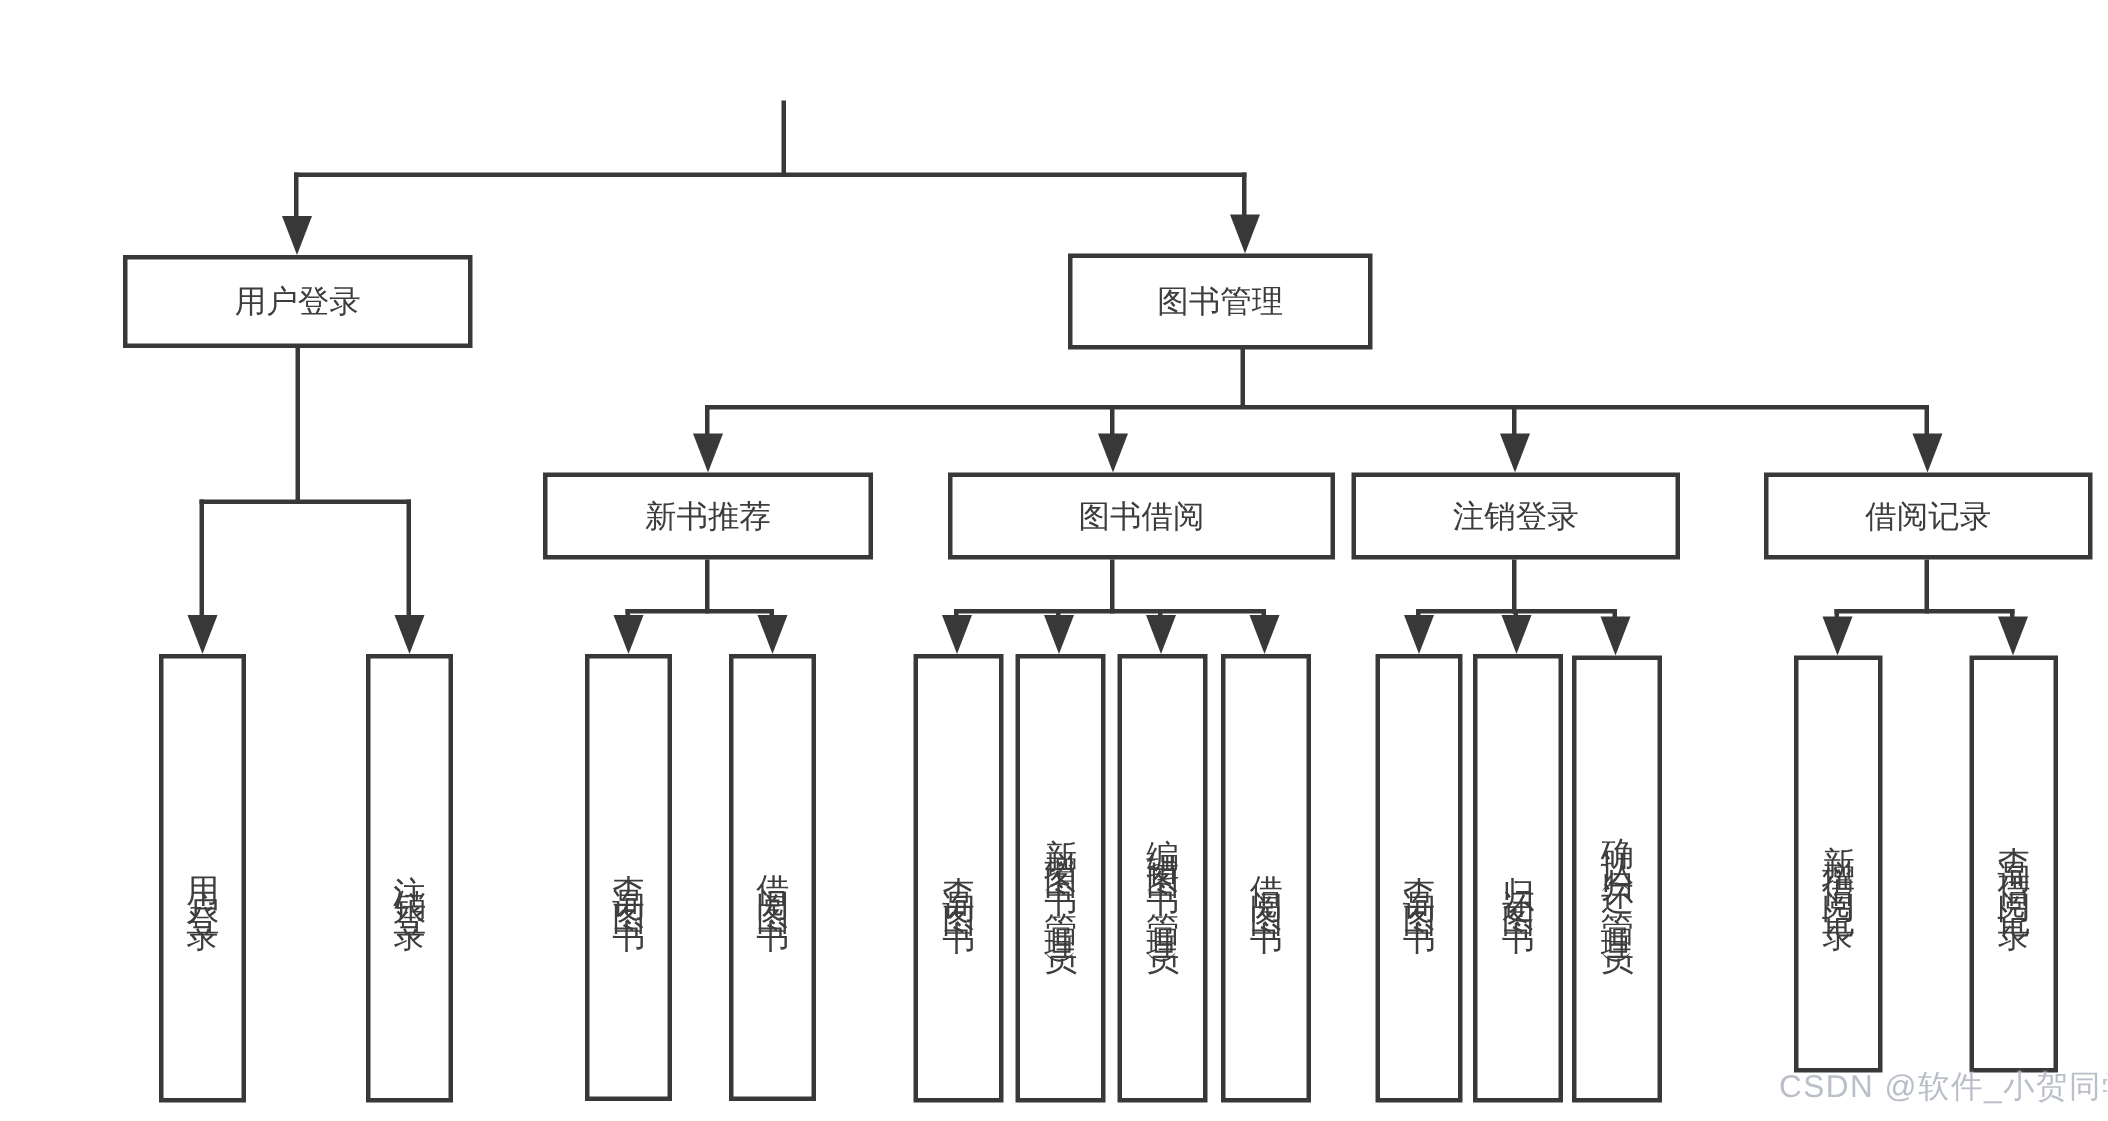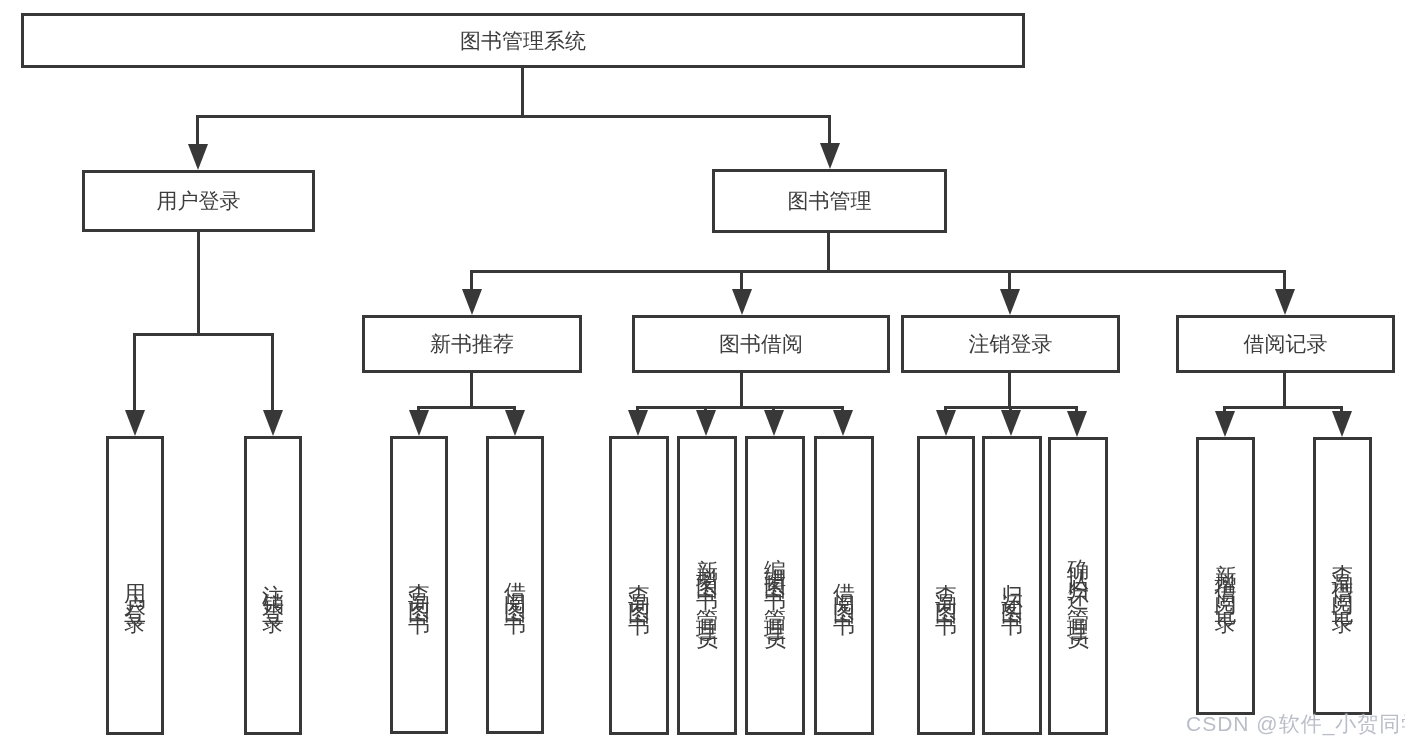--- a/index.html
+++ b/index.html
@@ -32,28 +32,25 @@
     position:absolute;left:1186px;top:710px;
     font-size:21px;color:#b9bec8;letter-spacing:1px;white-space:nowrap;
     text-shadow:0 0 2px #ffffff;z-index:5;
   }
 </style>
 </head>
 <body>
 
 <div id="canvas">
 
-  <div class="b" style="left:21px;top:13px;width:1004px;height:55px;">
-    <span>图书管理系统</span>
-  </div>
 
   <div class="b" style="left:82px;top:170px;width:233px;height:62px;">
     <span>用户登录</span>
   </div>
-  <div class="b" style="left:712px;top:169px;width:235px;height:64px;">
+  <div class="b" style="left:712px;top:169px;width:203px;height:64px;">
     <span>图书管理</span>
   </div>
 
   <div class="b" style="left:362px;top:315px;width:220px;height:58px;text-align:center;">
     <span>新书推荐</span>
   </div>
   <div class="b" style="left:632px;top:315px;width:258px;height:58px;">
     <span>图书借阅</span>
   </div>
   <div class="b" style="left:901px;top:315px;width:219px;height:58px;">

